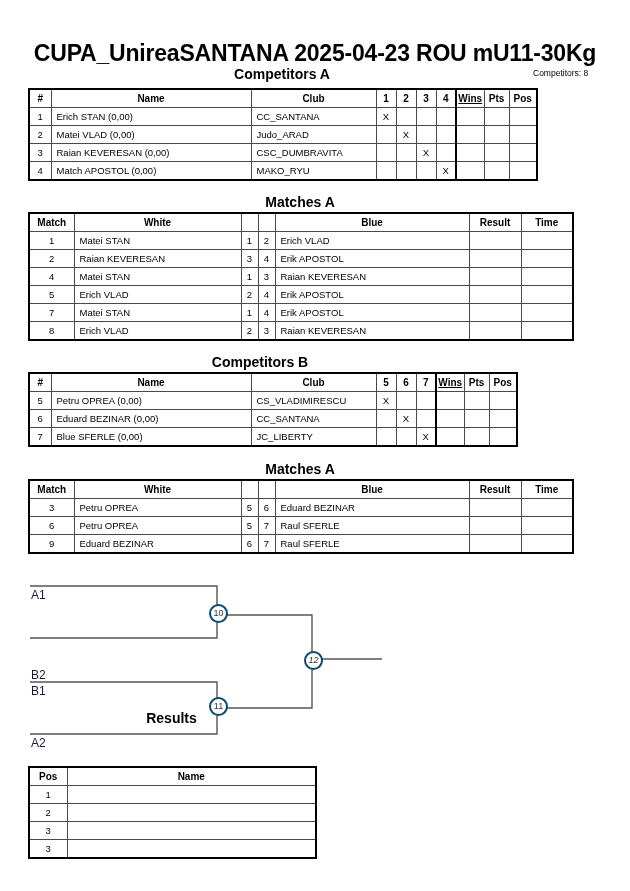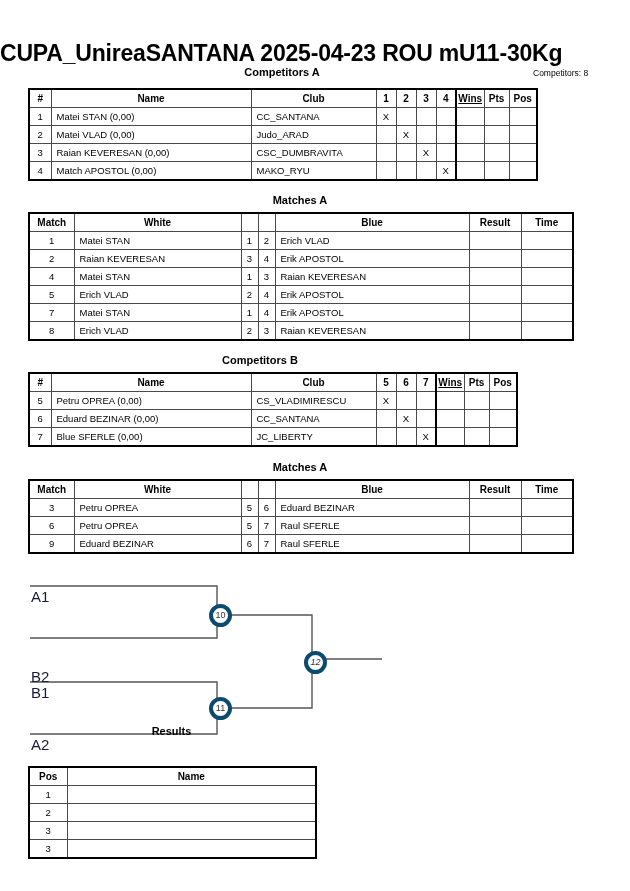--- a/index.html
+++ b/index.html
@@ -13,31 +13,31 @@
     position: relative;
     font-family: "Liberation Sans", sans-serif;
     color: #000000;
     overflow: hidden;
   }
 
   
   .doc-title {
     position: absolute;
     left: 0; top: 40px;
-    width: 522px;
+    width: 630px;
     text-align: center;
     font-size: 23px;
     font-weight: bold;
     letter-spacing: -0.2px;
     white-space: nowrap;
   }
   .section-heading {
     position: absolute;
     text-align: center;
-    font-size: 11px;
+    font-size: 14px;
     font-weight: bold;
   }
   .competitors-count {
     position: absolute;
     font-size: 8.5px;
     font-weight: normal;
     white-space: nowrap;
   }
 
   
@@ -71,28 +71,28 @@
   
   .sep-left { border-left: 2px solid #000000 !important; text-decoration: underline; }
 
   
   .bracket {
     position: absolute;
     left: 0; top: 0;
   }
   .brk-label {
     position: absolute;
-    font-size: 15px;
+    font-size: 12px;
     color: #1a1a3a;
     white-space: nowrap;
   }
   .node {
     position: absolute;
     width: 15px; height: 15px;
-    border: 4px solid #0c4a6e;
+    border: 2px solid #0c4a6e;
     border-radius: 50%;
     background: #ffffff;
     font-size: 9px;
     line-height: 15px;
     text-align: center;
     color: #333333;
   }
 </style>
 </head>
 <body>
@@ -126,21 +126,21 @@
       <th class="c-center">3</th>
       <th class="c-center">4</th>
       <th class="c-center sep-left">Wins</th>
       <th class="c-center">Pts</th>
       <th class="c-center">Pos</th>
     </tr>
   </thead>
   <tbody>
       <tr>
         <td class="c-center">1</td>
-        <td class="c-left">Matei STAN  (0,00)</td>
+        <td class="c-left">Erich STAN  (0,00)</td>
         <td class="c-left">CC_SANTANA</td>
         <td class="c-center">X</td>
         <td class="c-center"></td>
         <td class="c-center"></td>
         <td class="c-center"></td>
         <td class="c-center sep-left"></td>
         <td class="c-center"></td>
         <td class="c-center"></td>
       </tr>
       <tr>
@@ -399,21 +399,21 @@
   <div class="brk-label" style="left:31px; top:588px;">A1</div>
   <div class="brk-label" style="left:31px; top:668px;">B2</div>
   <div class="brk-label" style="left:31px; top:684px;">B1</div>
   <div class="brk-label" style="left:31px; top:736px;">A2</div>
 
   <div class="node" style="left:209px; top:604px;">10</div>
   <div class="node" style="left:209px; top:697px;">11</div>
   <div class="node" style="left:304px; top:651px;font-style:italic;">12</div>
 </div>
 
-<div class="section-heading" style="left:28px; top:710px; width:287px;margin-top:15px;">Results</div>
+<div class="section-heading" style="left:28px; top:710px; width:287px;">Results</div>
 
 <table class="grid" id="tbl-results" style="left:28px; top:766px; width:287px;">
   <colgroup>
     <col style="width:38px">
       <col style="width:249px">
   </colgroup>
   <thead>
     <tr>
       <th class="c-center">Pos</th>
       <th class="c-center">Name</th>

